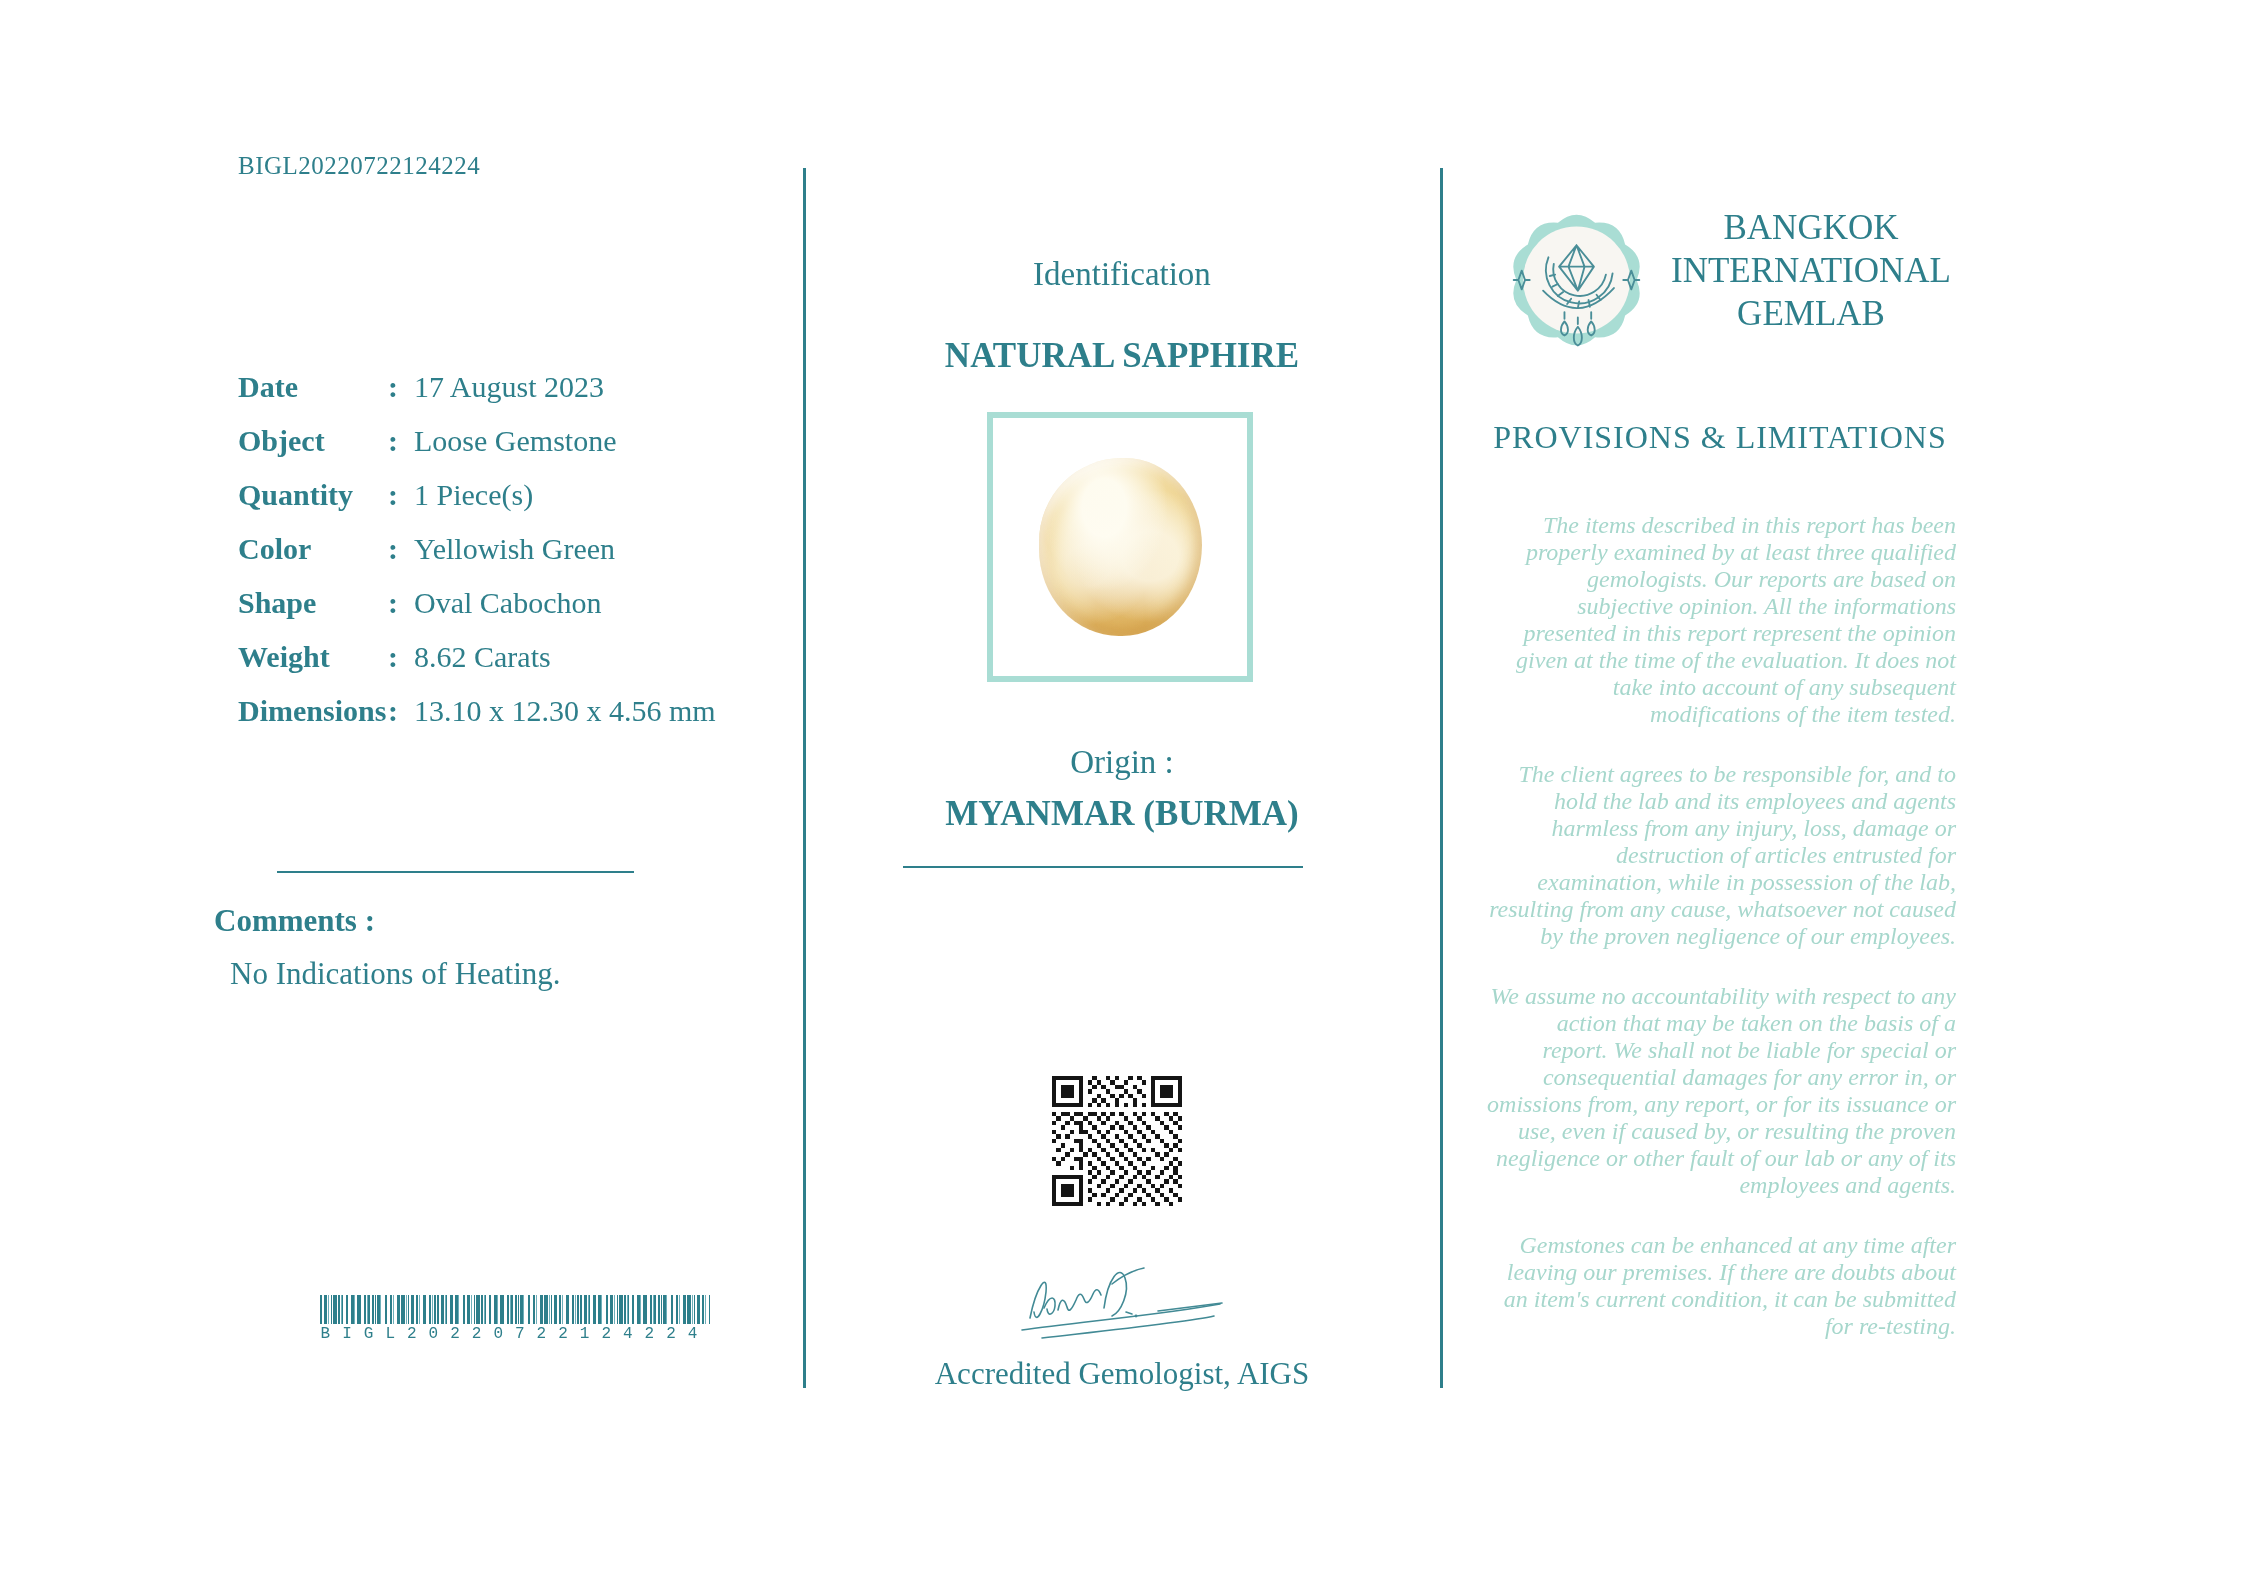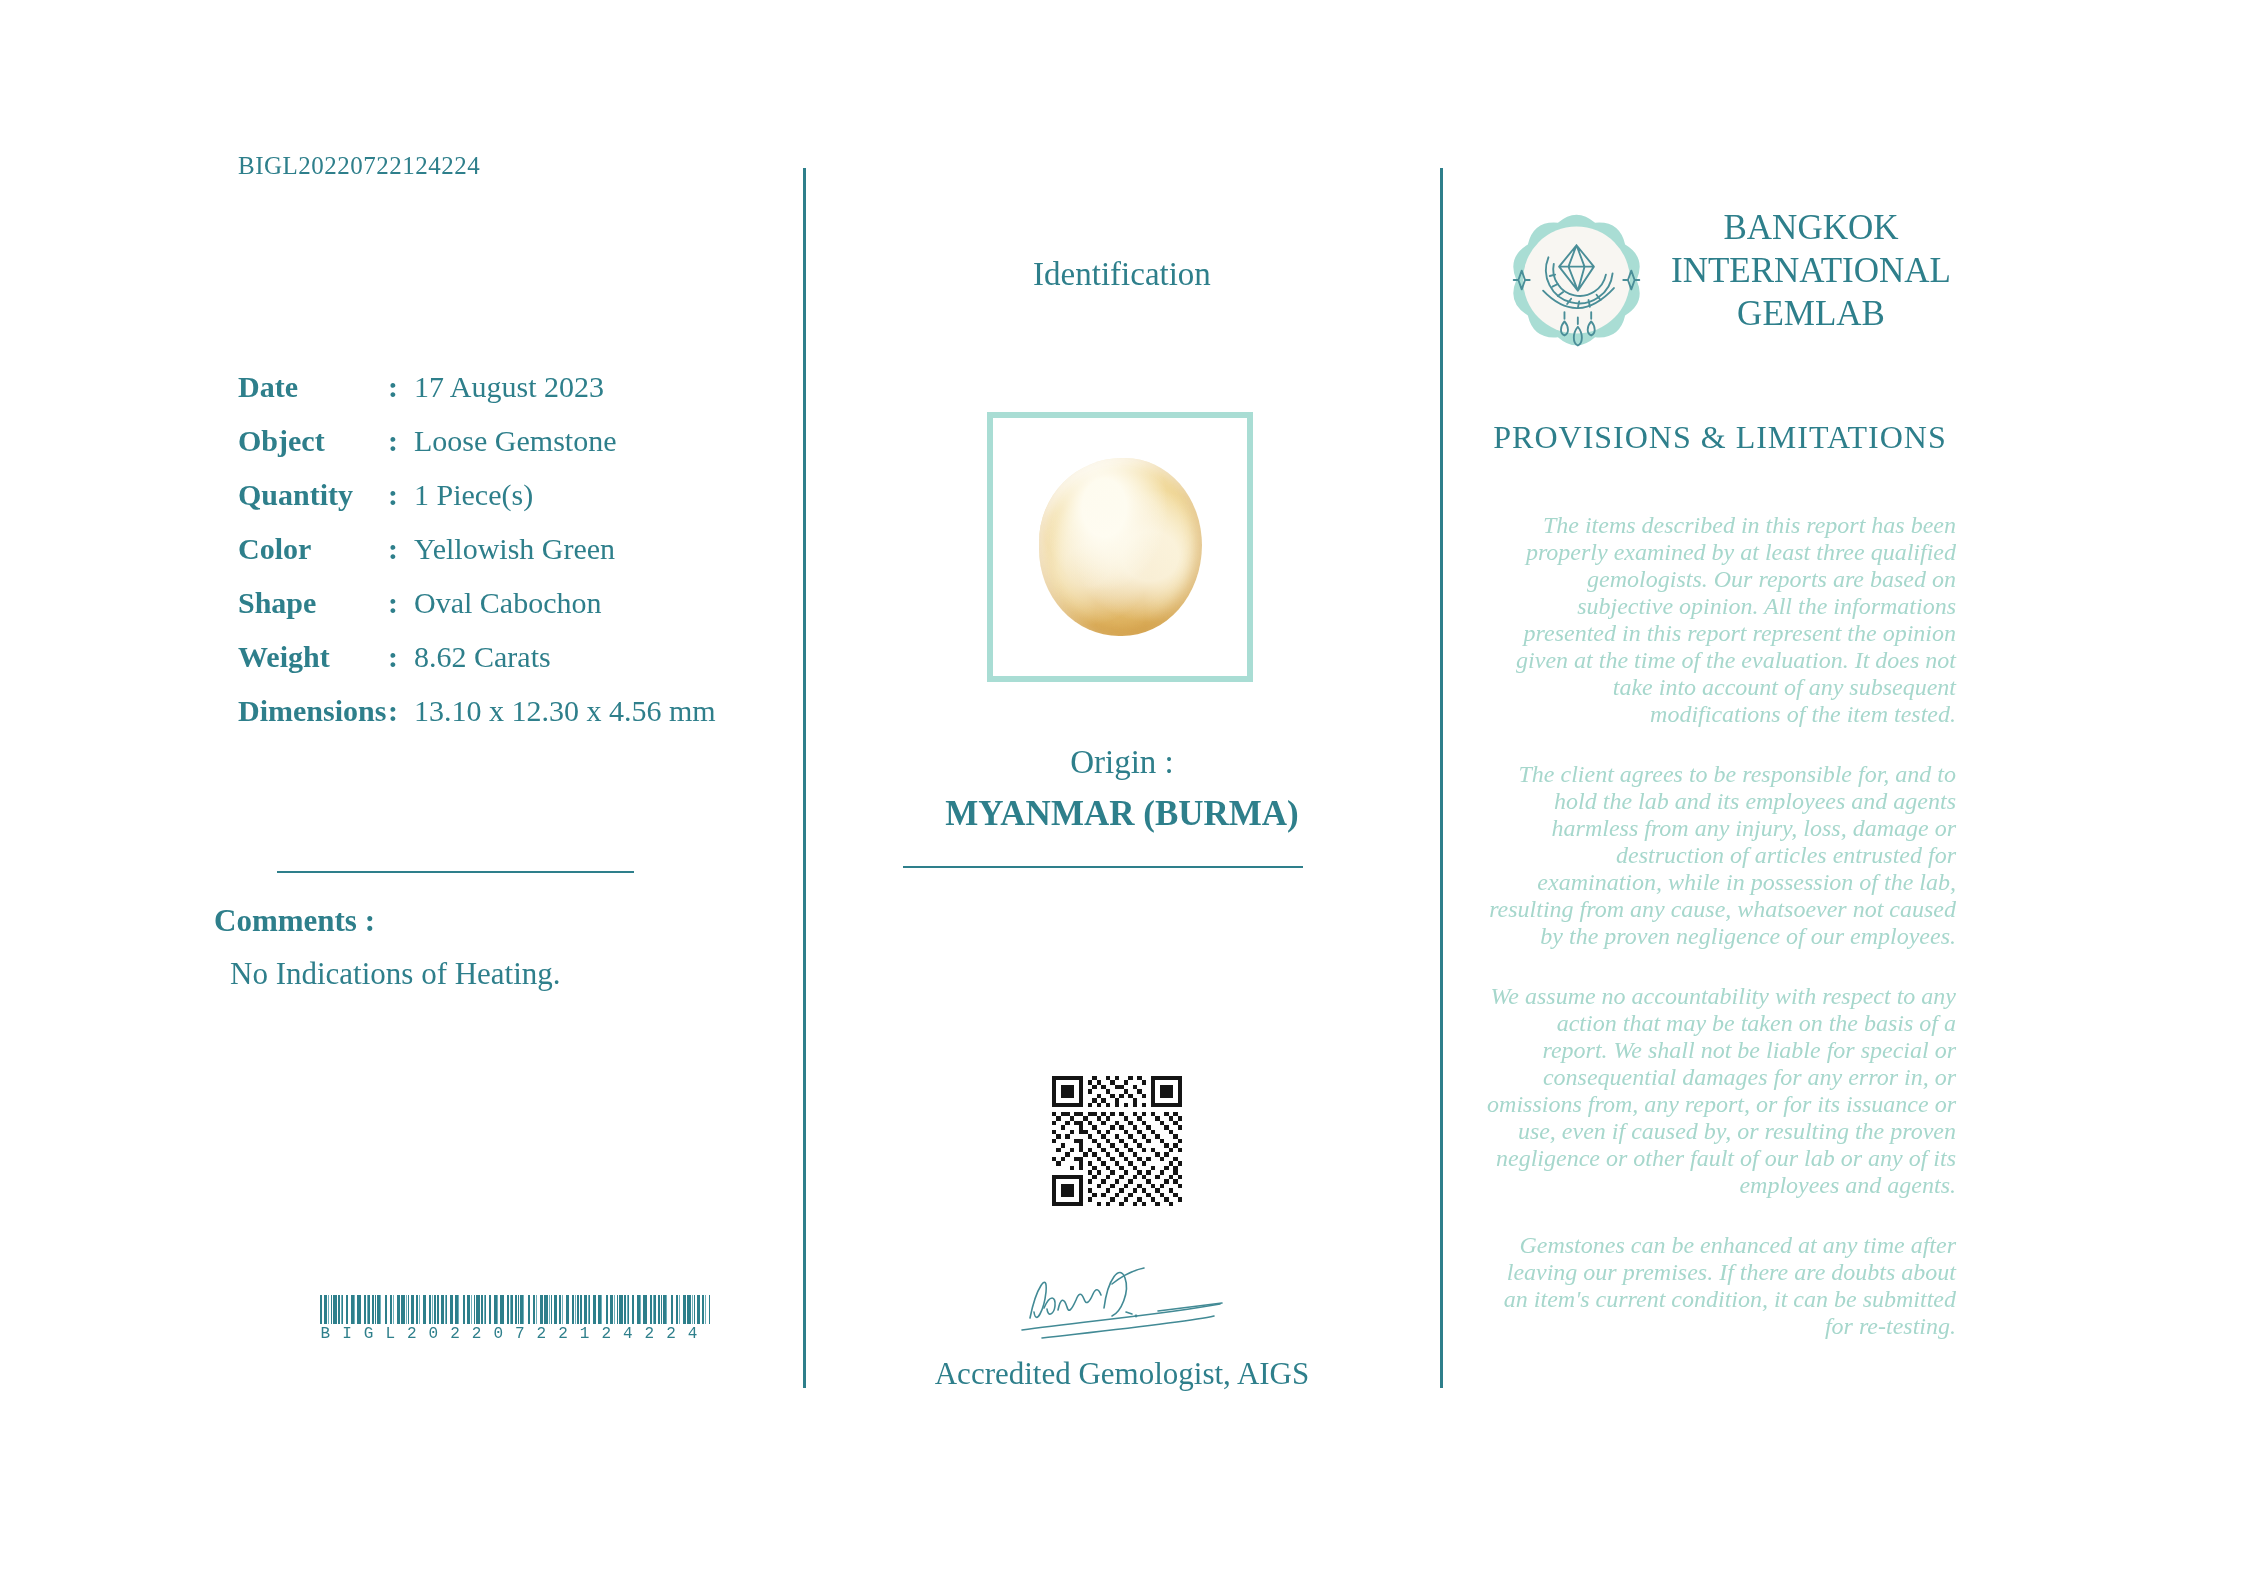--- a/index.html
+++ b/index.html
@@ -114,20 +114,21 @@
   <div class="comments-line"></div>
   <div class="comments-heading">Comments :</div>
   <div class="comments-text">No Indications of Heating.</div>
 
   <div class="barcode">
     <div class="barcode-bars"></div>
     <div class="barcode-text">BIGL20220722124224</div>
   </div>
 
   <div class="mid-heading id-heading">Identification</div>
+  <div class="mid-heading id-result">NATURAL SAPPHIRE</div>
 
   <div class="gem-frame">
     <div class="gem"></div>
   </div>
 
   <div class="mid-heading origin-label">Origin :</div>
   <div class="mid-heading origin-value">MYANMAR (BURMA)</div>
   <div class="origin-line"></div>
 
   <svg class="qr" viewBox="0 0 29 29" shape-rendering="crispEdges">

